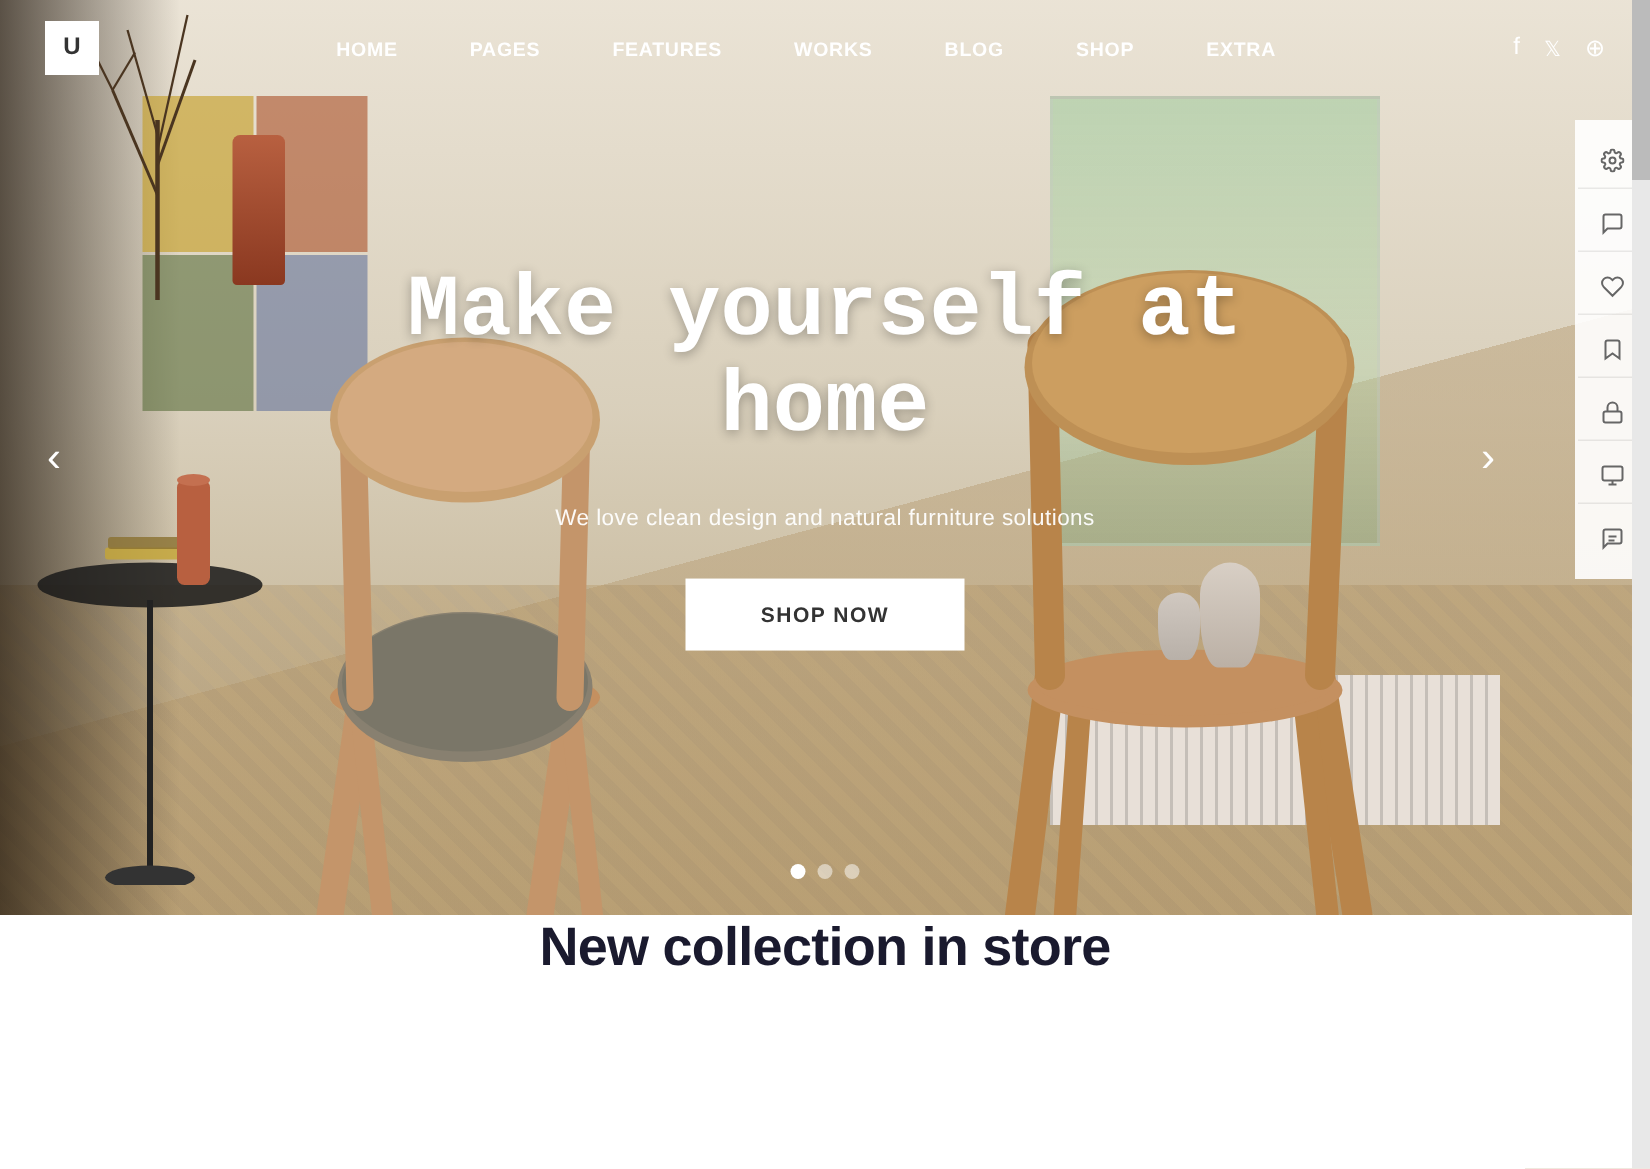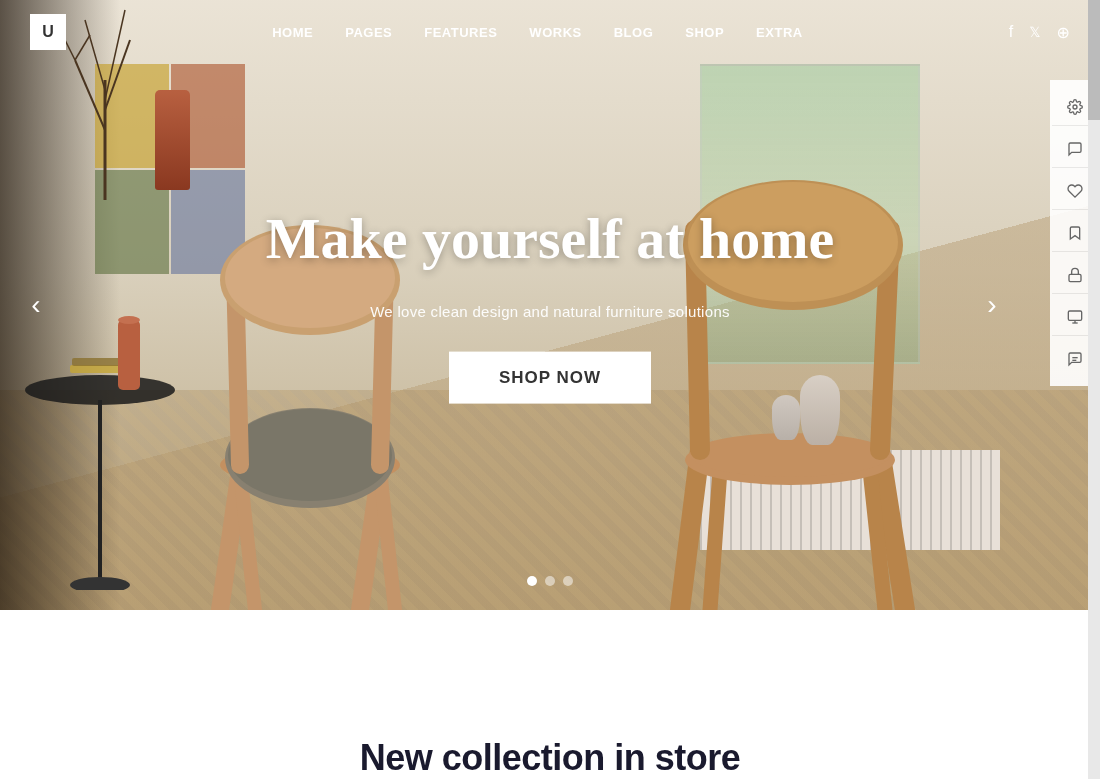--- a/index.html
+++ b/index.html
@@ -35,21 +35,21 @@
       align-items: center;
       justify-content: center;
       font-weight: bold;
       font-size: 16px;
       color: #333;
     }
 
     .header-nav {
       display: flex;
       align-items: center;
-      gap: 32px;
+      gap: 48px;
     }
 
     .header-nav a {
       text-decoration: none;
       font-size: 13px;
       font-weight: 600;
       letter-spacing: 0.5px;
       color: #fff;
       text-transform: uppercase;
     }
@@ -108,37 +108,37 @@
       width: 700px;
       z-index: 10;
     }
 
     .hero-title {
       font-size: 58px;
       font-weight: 900;
       line-height: 1.1;
       margin-bottom: 32px;
       text-shadow: 0 2px 8px rgba(0,0,0,0.3);
-      font-family: Liberation Serif, serif;
+      font-family: Liberation Mono, monospace;
     }
 
     .hero-subtitle {
       font-size: 15px;
       font-weight: 400;
       margin-bottom: 32px;
       opacity: 0.95;
       letter-spacing: 0.3px;
     }
 
     .hero-cta {
       display: inline-block;
       background: #fff;
       color: #333;
       padding: 16px 50px;
-      font-size: 17px;
+      font-size: 14px;
       font-weight: 600;
       letter-spacing: 1px;
       cursor: pointer;
       border: none;
       text-transform: uppercase;
     }
 
     
     .slider-arrow {
       position: absolute;
@@ -215,21 +215,21 @@
 
     
     .bottom-section {
       position: absolute;
       bottom: 0;
       left: 0;
       right: 0;
       height: 169px;
       background: #fff;
       display: flex;
-      align-items: flex-end;
+      align-items: flex-start;
       justify-content: center;
     }
 
     .bottom-title {
       font-size: 36px;
       font-weight: 800;
       color: #1a1a2e;
       letter-spacing: -0.5px;
     }
 

